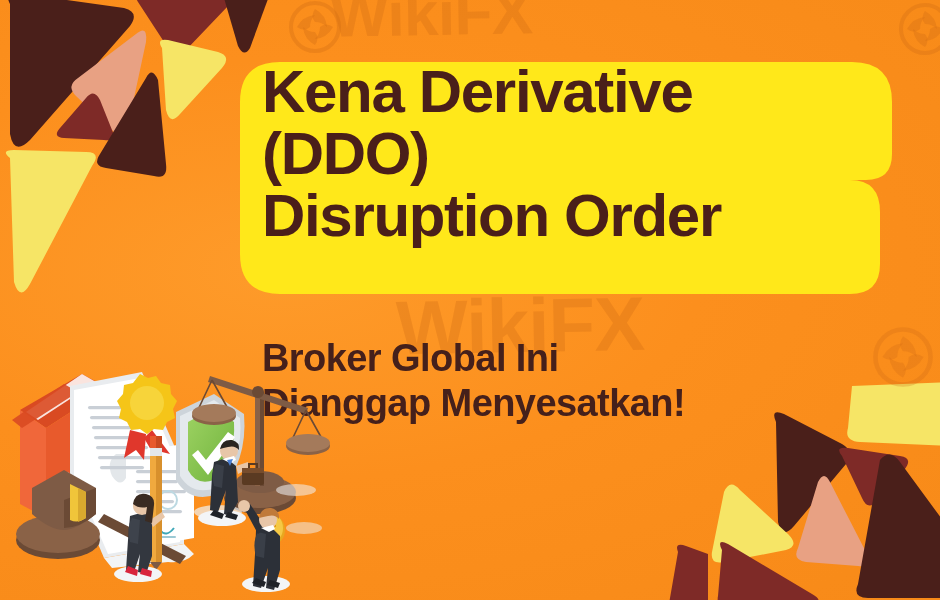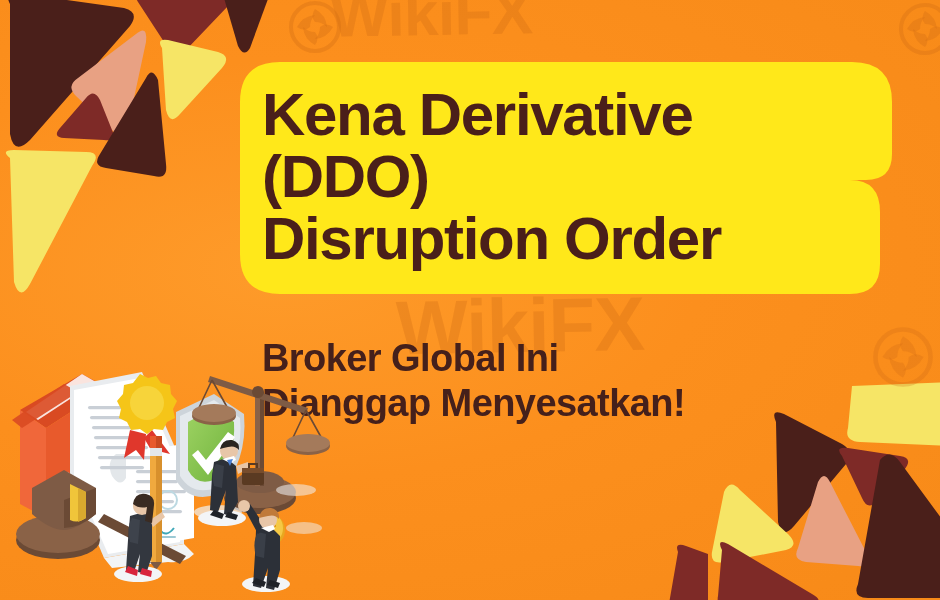--- a/index.html
+++ b/index.html
@@ -24,21 +24,21 @@
     font-family:"Liberation Sans", sans-serif;
   }
   
   .tri { position:absolute; }
   .tri svg { display:block; overflow:visible; }
   
   #plate { position:absolute; left:240px; top:62px; }
   #plate svg { display:block; }
   
   #headline {
-    position:absolute; left:262px; top:84px;
+    position:absolute; left:262px; top:61px;
     width:620px;
     color:#4A1F1A;
     font-size:60px;
     font-weight:bold;
     line-height:1.03;
     letter-spacing:-0.022em;
   }
   #headline .hl { display:block; white-space:nowrap; }
   #subhead {
     position:absolute; left:262px; top:336px;

